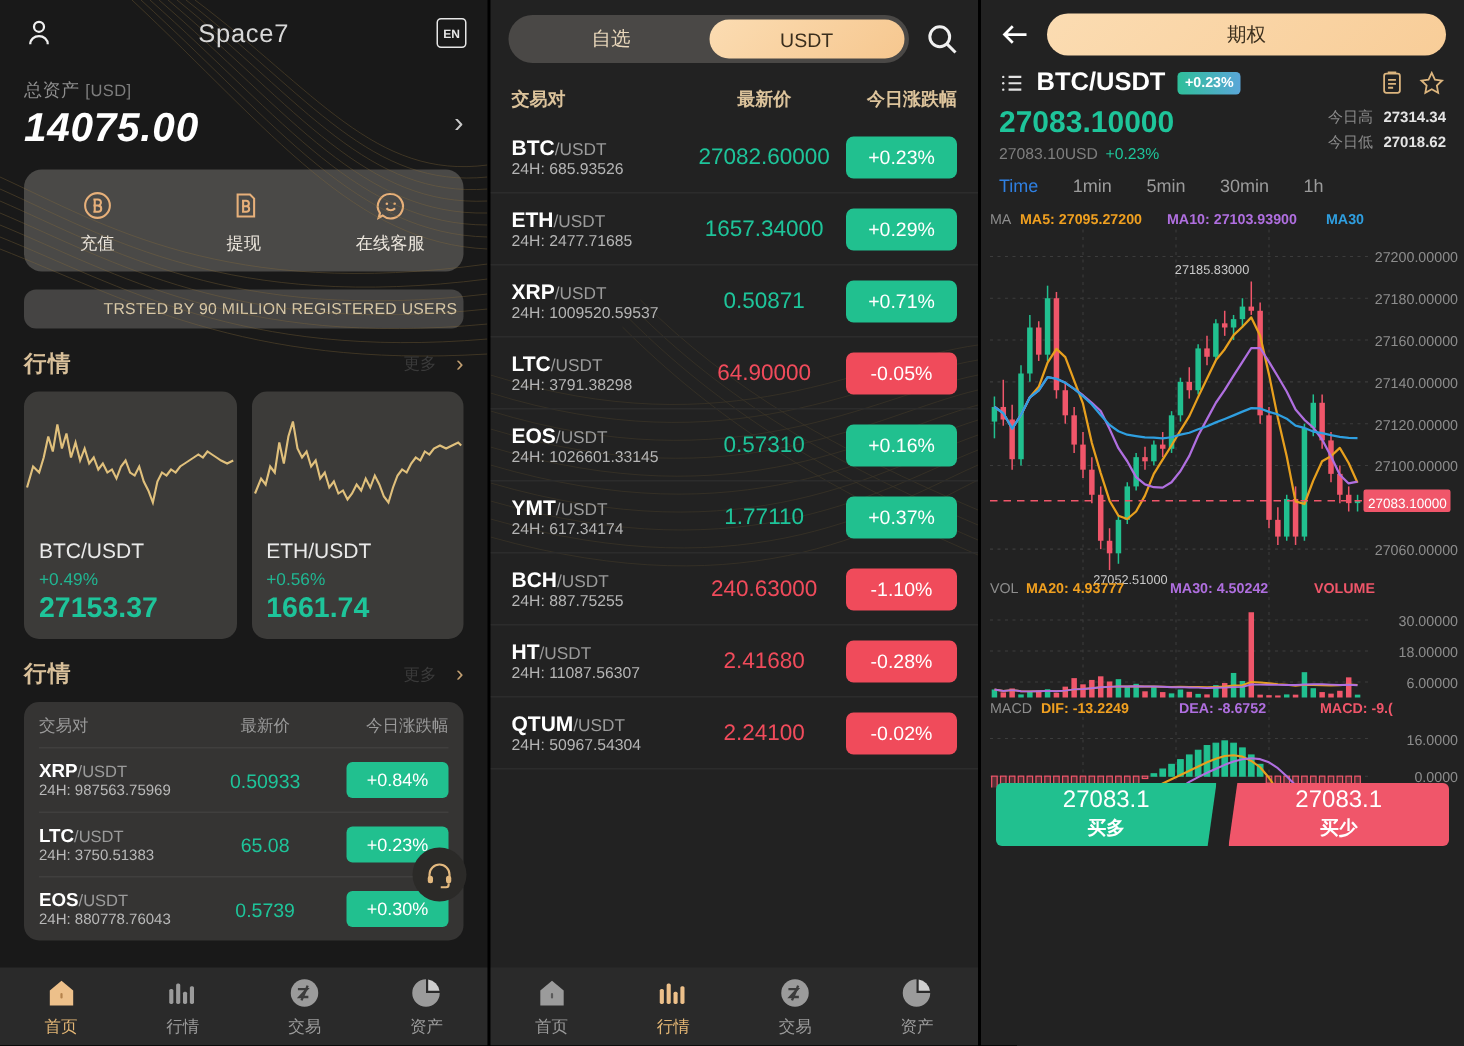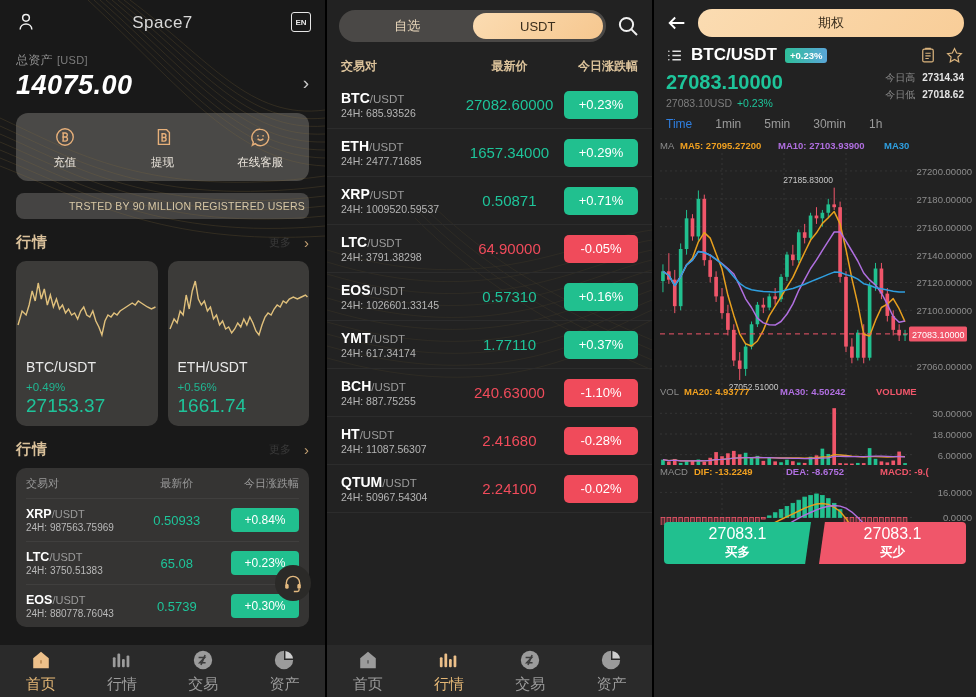--- a/index.html
+++ b/index.html
@@ -45,21 +45,21 @@
   .sechead { display:flex; align-items:center; margin:14px 16px 0 16px; position:relative; }
   .sechead .h { color:#d9c09a; font-size:15px; font-weight:bold; letter-spacing:1px; }
   .sechead .more { position:absolute; right:18px; color:#3a3a3a; font-size:11px; }
   .sechead .chev { position:absolute; right:0; color:#c4a173; font-size:15px; }
 
   .cards { display:flex; gap:10px; margin:9px 16px 0 16px; }
   .card { flex:1; height:165px; background:#3c3b39; border-radius:10px; position:relative; overflow:hidden; }
   .card .spark { position:absolute; left:0; top:10px; width:100%; height:78px; }
   .card .nm { position:absolute; left:10px; top:98px; color:#e9e9e9; font-size:14px; }
   .card .pc { position:absolute; left:10px; top:120px; color:#20b692; font-size:11.5px; }
-  .card .pr { position:absolute; left:10px; top:134px; color:#1ec49a; font-size:19px; font-weight:400; }
+  .card .pr { position:absolute; left:10px; top:134px; color:#1ec49a; font-size:19px; font-weight:700; }
 
   .tbl { margin:9px 16px 0 16px; background:#353433; border-radius:10px; padding:8px 10px 0 10px; }
   .tbl .th { display:flex; color:#9a9a9a; font-size:11px; padding-bottom:7px; }
   .tbl .th .c1 { flex:1.35; }
   .tbl .th .c2 { flex:1; text-align:center; }
   .tbl .th .c3 { flex:1; text-align:right; }
   .trow { display:flex; align-items:center; border-top:1px solid #403f3e; padding:8px 0; }
   .trow .c1 { flex:1.35; }
   .trow .c1 .pair { font-size:12.5px; color:#fff; font-weight:bold; }
   .trow .c1 .pair span { color:#9b9b9b; font-weight:normal; font-size:11px; }
@@ -72,21 +72,21 @@
   .cup { color:#1ec49a; } .cdn { color:#f04b5b; } .cfl { color:#cfcfcf; }
 
   .support { position:absolute; right:14px; bottom:96px; width:36px; height:36px; border-radius:50%;
     background:#2b2a28; display:flex; align-items:center; justify-content:center; }
 
   
   .nav { position:absolute; left:0; bottom:0; width:100%; height:52px; background:#2a2a2a;
     display:flex; align-items:center; }
   .nav .ni { flex:1; text-align:center; }
   .nav .ni .g { height:24px; display:flex; align-items:center; justify-content:center; }
-  .nav .ni .l { font-size:15px; margin-top:3px; color:#9b9b9b; }
+  .nav .ni .l { font-size:11px; margin-top:3px; color:#9b9b9b; }
   .nav .ni.on .l { color:#e3b675; }
 
   
   .p2top { display:flex; align-items:center; padding:10px 12px 6px 12px; gap:10px; }
   .segs { flex:1; height:32px; background:#4a4846; border-radius:16px; display:flex; padding:3px; }
   .seg { flex:1; border-radius:14px; display:flex; align-items:center; justify-content:center;
     font-size:13px; color:#ead8bc; }
   .seg.active { background:linear-gradient(135deg,#fbdcb2,#f6c78f); color:#3a2e1d; font-weight:500; }
   .srch { width:24px; height:24px; }
 

